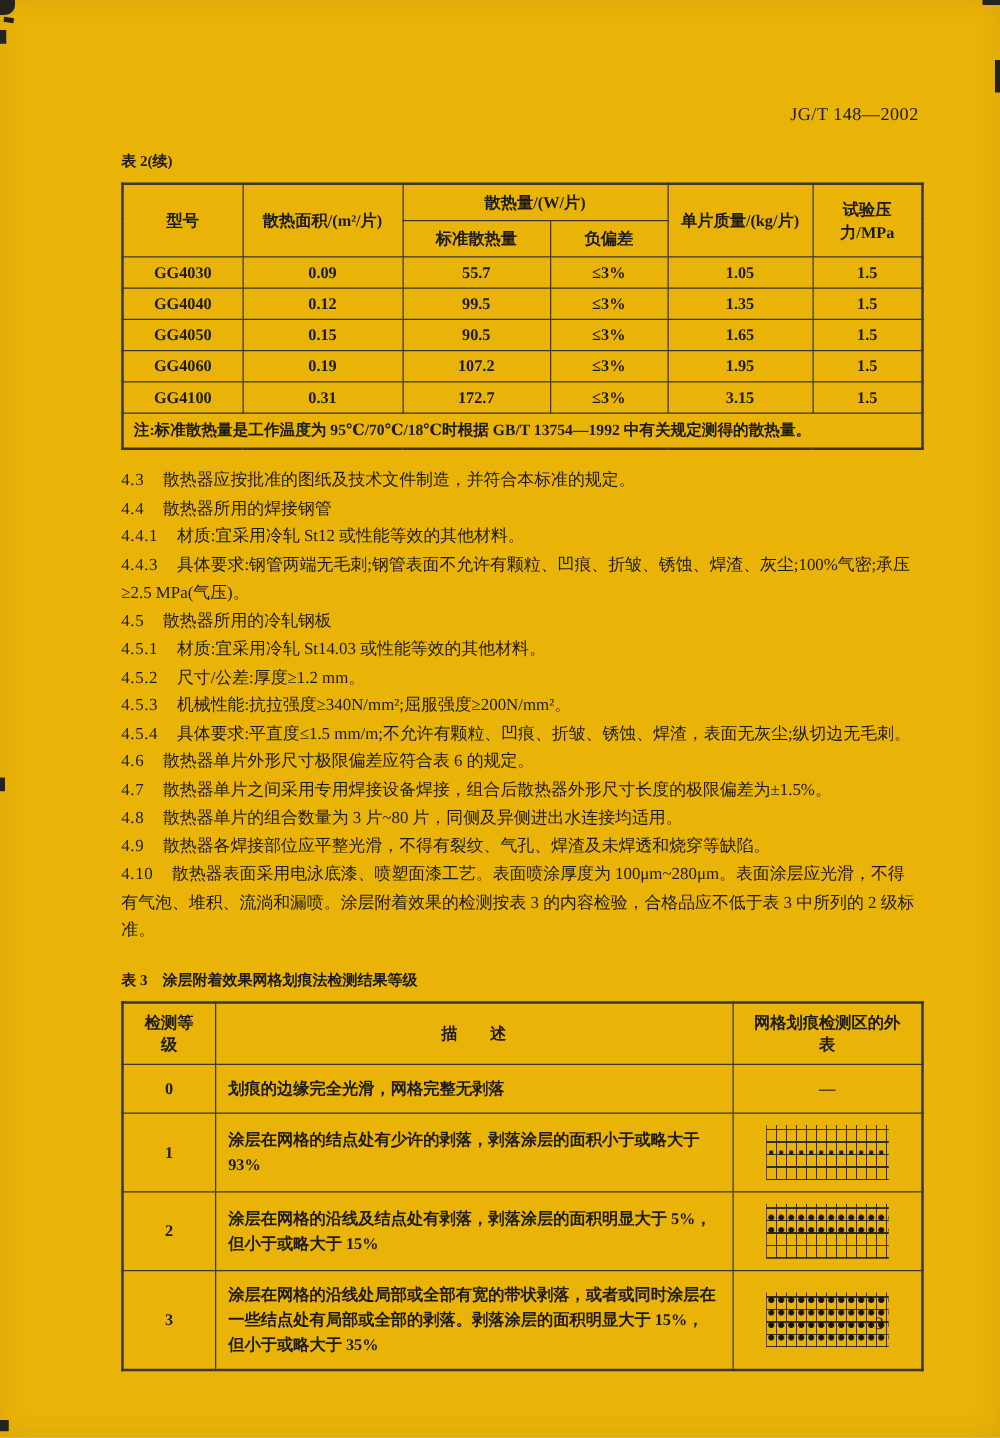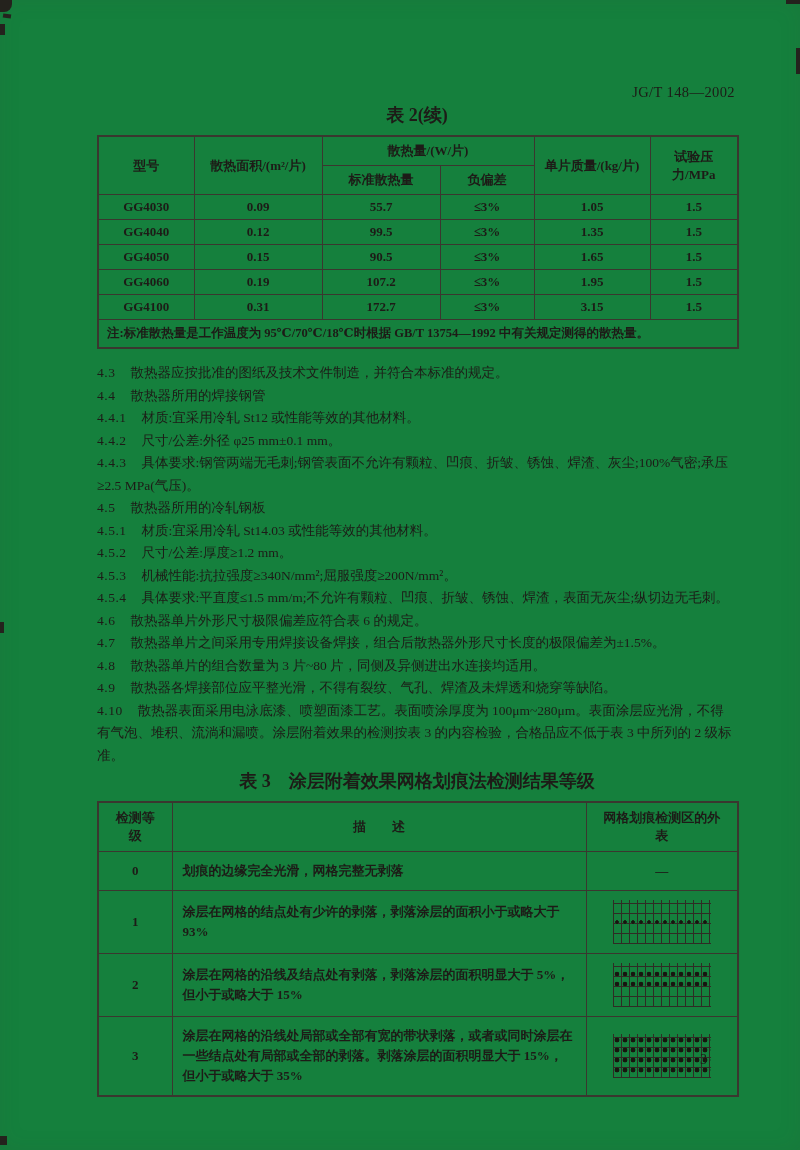--- a/index.html
+++ b/index.html
@@ -1,26 +1,26 @@
 <!DOCTYPE html>
 <html><head>
 <meta charset="utf-8">
 <style>
   html,body { margin:0; padding:0; }
   body { width:800px; height:1150px; background:#e9e7e2; font-family:"Liberation Serif","DejaVu Serif",serif; }
   .page {
-    position:relative; width:800px; height:1150px; background:#15803d; overflow:hidden;
+    position:relative; width:800px; height:1150px; background:#eab308; overflow:hidden;
     color:#1d1b17;
     box-shadow: inset 0 0 22px rgba(60,55,45,0.10);
   }
   .content { position:absolute; left:97px; top:84px; width:640px; }
 
   .doc-number { text-align:right; font-size:14.5px; letter-spacing:0.4px; padding-right:2px; }
 
-  .tbl-title { text-align:center; font-weight:bold; font-size:18px; margin-top:2px; }
+  .tbl-title { font-weight:bold; font-size:12px; margin-top:20px; }
 
   table { border-collapse:collapse; width:640px; margin-top:8px; table-layout:fixed; }
   th, td { border:1px solid #3a372f; font-weight:bold; font-size:13px; text-align:center; vertical-align:middle; }
   table.t2 { border:2px solid #3a372f; }
   table.t3 { border:2px solid #3a372f; }
   .t2 th { padding:5px 3px; }
   .t2 td { padding:4px 3px; }
   .t2 td.note-cell { text-align:left; font-size:12.5px; padding:5px 8px; }
 
   .clauses { margin-top:13px; font-size:13.5px; line-height:22.5px; }
@@ -161,21 +161,20 @@
         <tr>
           <td class="note-cell" colspan="6">注:标准散热量是工作温度为 95℃/70℃/18℃时根据 GB/T 13754—1992 中有关规定测得的散热量。</td>
         </tr>
       </tbody>
     </table>
 
     <div class="clauses">
       <p class="clause"><span class="cnum">4.3</span><span class="ctext">散热器应按批准的图纸及技术文件制造，并符合本标准的规定。</span></p>
       <p class="clause"><span class="cnum">4.4</span><span class="ctext">散热器所用的焊接钢管</span></p>
       <p class="clause"><span class="cnum">4.4.1</span><span class="ctext">材质:宜采用冷轧 St12 或性能等效的其他材料。</span></p>
-      <p class="clause"><span class="cnum">4.4.2</span><span class="ctext">尺寸/公差:外径 φ25 mm±0.1 mm。</span></p>
       <p class="clause"><span class="cnum">4.4.3</span><span class="ctext">具体要求:钢管两端无毛刺;钢管表面不允许有颗粒、凹痕、折皱、锈蚀、焊渣、灰尘;100%气密;承压≥2.5 MPa(气压)。</span></p>
       <p class="clause"><span class="cnum">4.5</span><span class="ctext">散热器所用的冷轧钢板</span></p>
       <p class="clause"><span class="cnum">4.5.1</span><span class="ctext">材质:宜采用冷轧 St14.03 或性能等效的其他材料。</span></p>
       <p class="clause"><span class="cnum">4.5.2</span><span class="ctext">尺寸/公差:厚度≥1.2 mm。</span></p>
       <p class="clause"><span class="cnum">4.5.3</span><span class="ctext">机械性能:抗拉强度≥340N/mm²;屈服强度≥200N/mm²。</span></p>
       <p class="clause"><span class="cnum">4.5.4</span><span class="ctext">具体要求:平直度≤1.5 mm/m;不允许有颗粒、凹痕、折皱、锈蚀、焊渣，表面无灰尘;纵切边无毛刺。</span></p>
       <p class="clause"><span class="cnum">4.6</span><span class="ctext">散热器单片外形尺寸极限偏差应符合表 6 的规定。</span></p>
       <p class="clause"><span class="cnum">4.7</span><span class="ctext">散热器单片之间采用专用焊接设备焊接，组合后散热器外形尺寸长度的极限偏差为±1.5%。</span></p>
       <p class="clause"><span class="cnum">4.8</span><span class="ctext">散热器单片的组合数量为 3 片~80 片，同侧及异侧进出水连接均适用。</span></p>
       <p class="clause"><span class="cnum">4.9</span><span class="ctext">散热器各焊接部位应平整光滑，不得有裂纹、气孔、焊渣及未焊透和烧穿等缺陷。</span></p>

